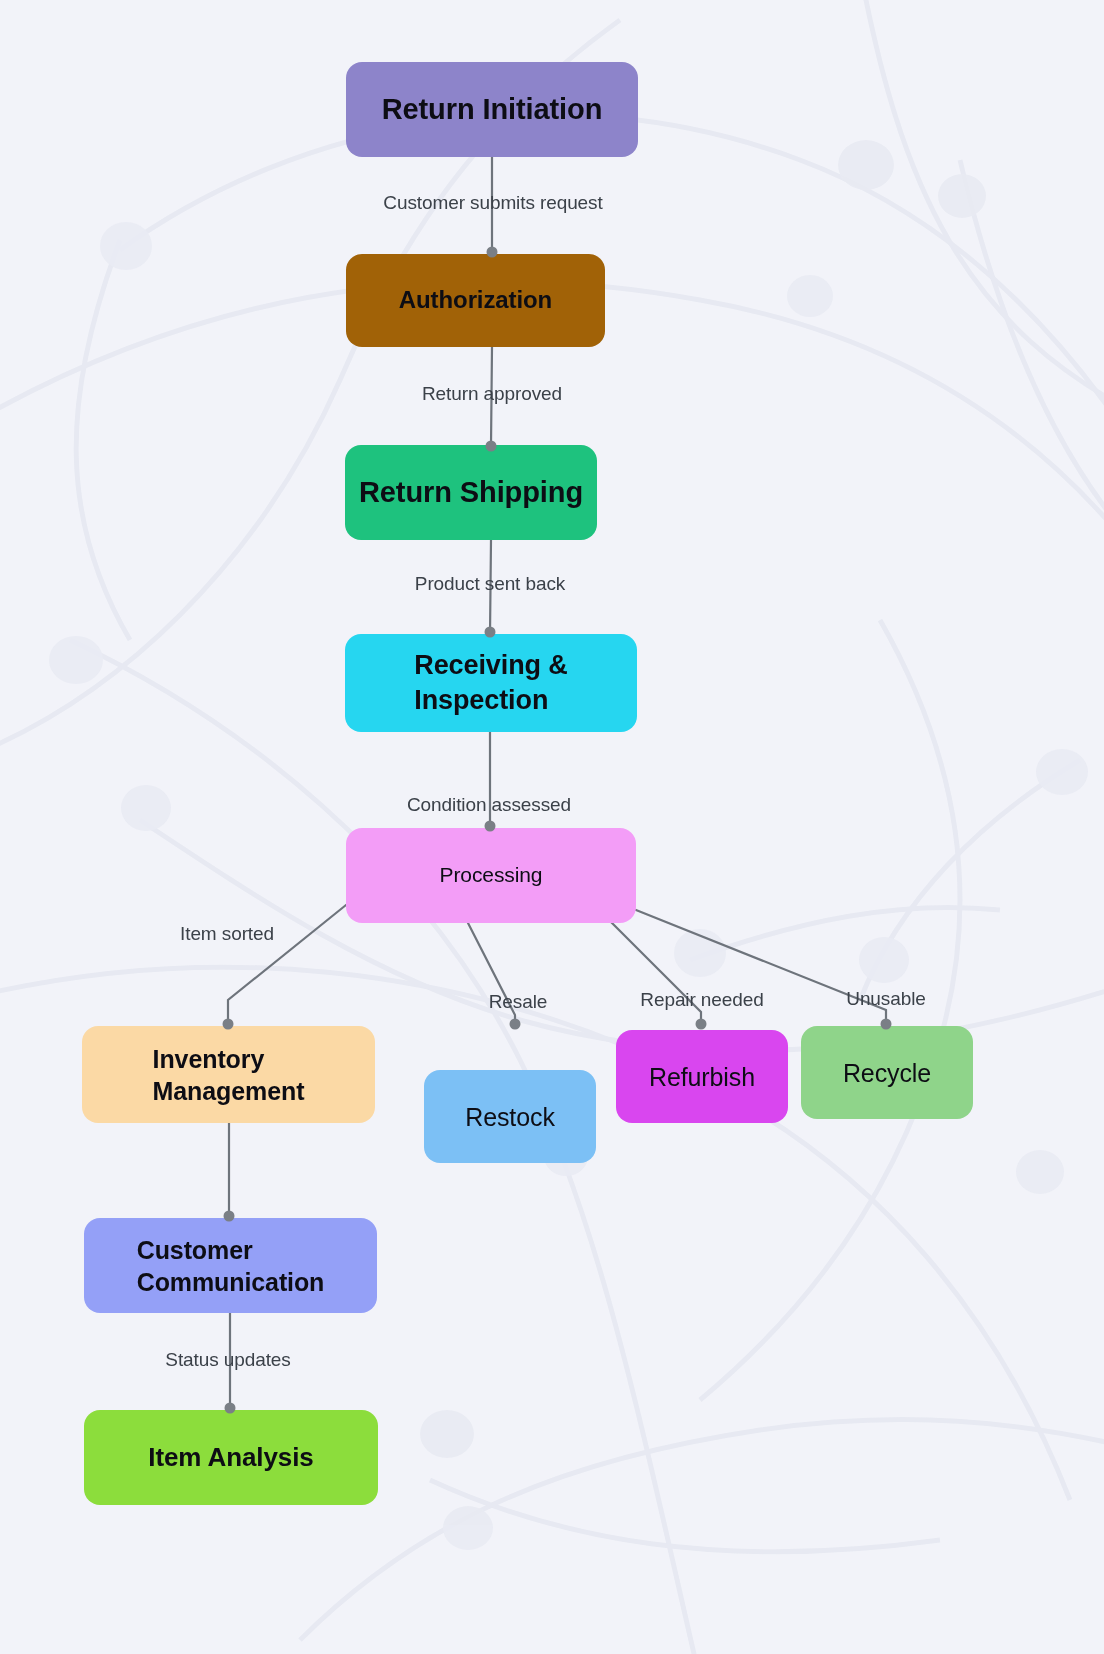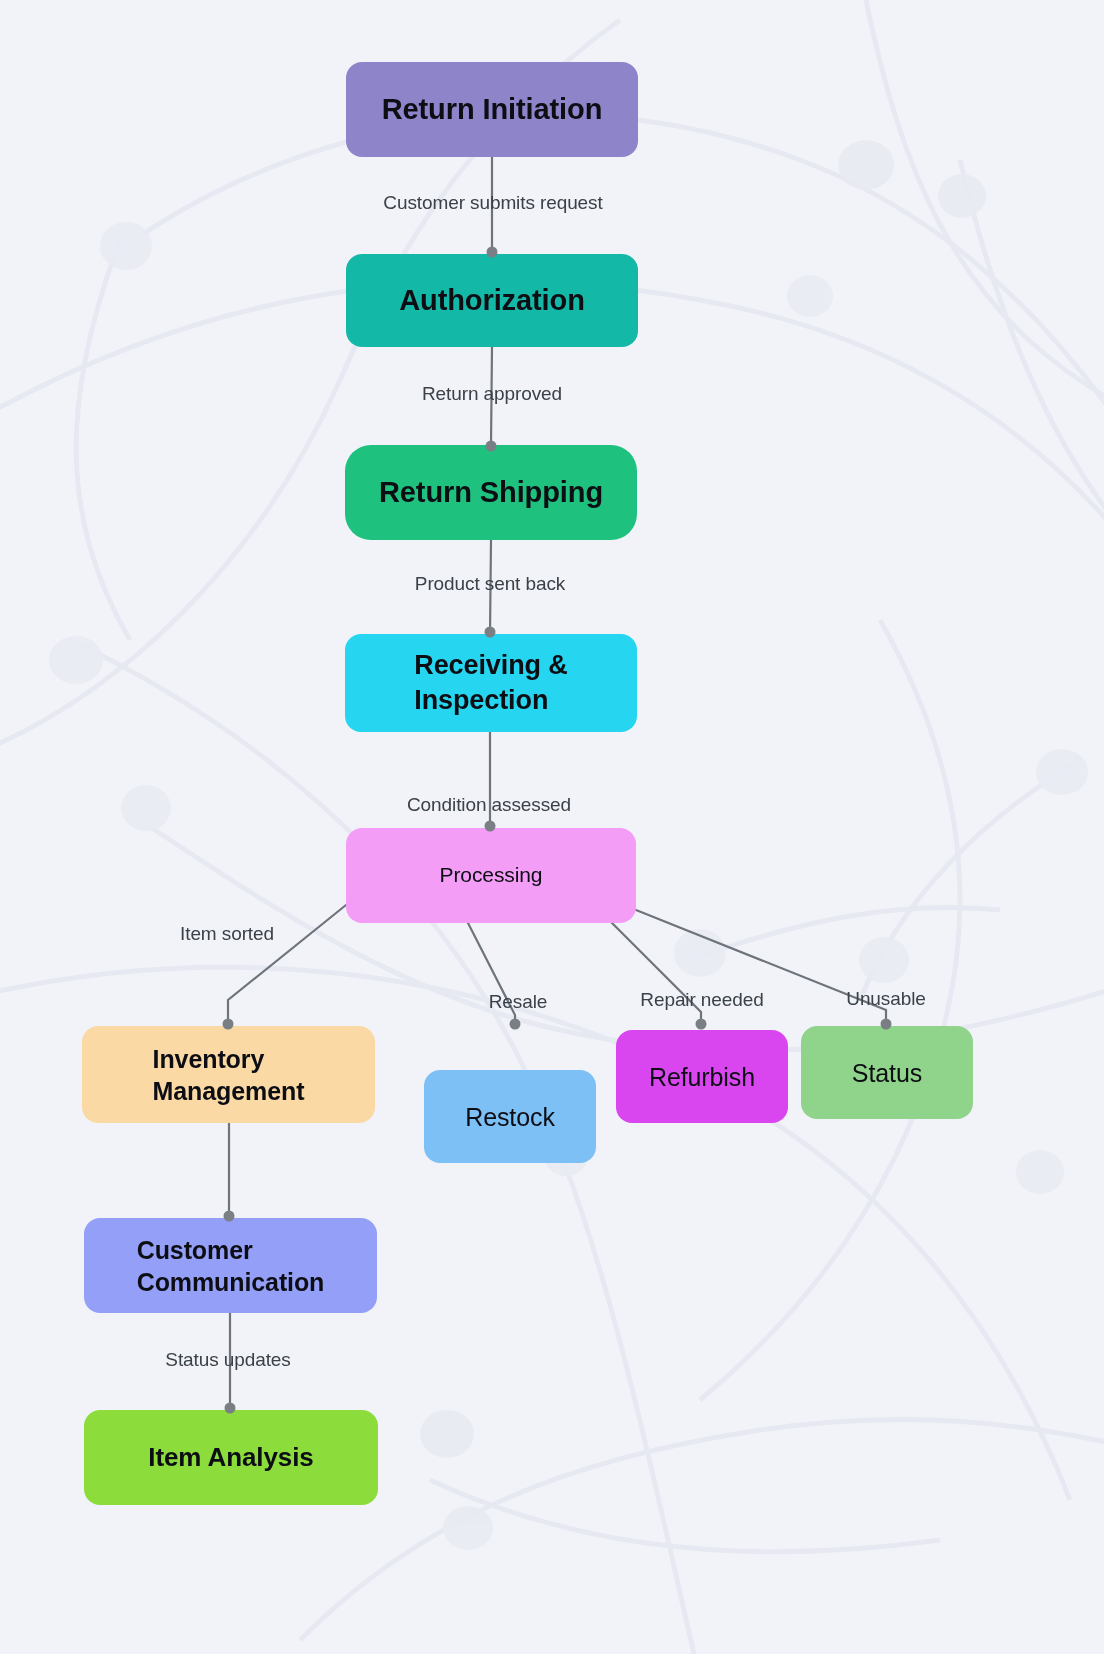--- a/index.html
+++ b/index.html
@@ -129,45 +129,45 @@
       <path d="M 607 918 L 701 1012 L 701 1026" fill="none" stroke="#6e747c" stroke-width="2.2" stroke-linecap="round"></path>
       <path d="M 636 910 L 886 1010 L 886 1026" fill="none" stroke="#6e747c" stroke-width="2.2" stroke-linecap="round"></path>
       <path d="M 229 1123 L 229 1218" fill="none" stroke="#6e747c" stroke-width="2.2" stroke-linecap="round"></path>
       <path d="M 230 1313 L 230 1410" fill="none" stroke="#6e747c" stroke-width="2.2" stroke-linecap="round"></path>
     </svg>
 
   <div id="node-layer">
       <div class="node" style="left: 346px; top: 62px; width: 292px; height: 95px; background: rgb(141, 132, 202); font-size: 29px; font-weight: 700;">
         <span class="node-label">Return Initiation</span>
       </div>
-      <div class="node" style="left: 346px; top: 254px; width: 292px; height: 93px; background: #14b8a6; font-size: 29px; font-weight: 700;">
+      <div class="node" style="left: 346px; top: 254px; width: 259px; height: 93px; background: #a16207; font-size: 24px; font-weight: 700;">
         <span class="node-label">Authorization</span>
       </div>
-      <div class="node" style="left: 345px; top: 445px; width: 292px; height: 95px; background: rgb(30, 194, 126); font-size: 29px; font-weight: 700; border-radius: 26px;">
+      <div class="node" style="left: 345px; top: 445px; width: 252px; height: 95px; background: rgb(30, 194, 126); font-size: 29px; font-weight: 700;">
         <span class="node-label">Return Shipping</span>
       </div>
       <div class="node" style="left: 345px; top: 634px; width: 292px; height: 98px; background: rgb(38, 214, 240); font-size: 27px; font-weight: 700;">
         <span class="node-label">Receiving &amp;
 Inspection</span>
       </div>
       <div class="node" style="left: 346px; top: 828px; width: 290px; height: 95px; background: rgb(243, 157, 247); font-size: 21px; font-weight: 500;">
         <span class="node-label">Processing</span>
       </div>
       <div class="node" style="left: 82px; top: 1026px; width: 293px; height: 97px; background: rgb(251, 217, 165); font-size: 25px; font-weight: 700;">
         <span class="node-label">Inventory
 Management</span>
       </div>
       <div class="node" style="left: 424px; top: 1026px; width: 172px; height: 93px; background: rgb(124, 192, 245); font-size: 25px; font-weight: 500; margin-top: 44px;">
         <span class="node-label">Restock</span>
       </div>
       <div class="node" style="left: 616px; top: 990px; width: 172px; height: 93px; background: #d946ef; font-size: 25px; font-weight: 500; margin-top: 40px;">
         <span class="node-label">Refurbish</span>
       </div>
       <div class="node" style="left: 801px; top: 1026px; width: 172px; height: 93px; background: rgb(143, 212, 138); font-size: 25px; font-weight: 500;">
-        <span class="node-label">Status</span>
+        <span class="node-label">Recycle</span>
       </div>
       <div class="node" style="left: 84px; top: 1218px; width: 293px; height: 95px; background: rgb(148, 160, 247); font-size: 25px; font-weight: 700;">
         <span class="node-label">Customer
 Communication</span>
       </div>
       <div class="node" style="left: 84px; top: 1410px; width: 294px; height: 95px; background: rgb(140, 221, 60); font-size: 26px; font-weight: 700;">
         <span class="node-label">Item Analysis</span>
       </div>
       <div class="edge-label" style="left: 493px; top: 203px;">Customer submits request</div>
       <div class="endpoint-dot" style="left: 492px; top: 252px;"></div>

